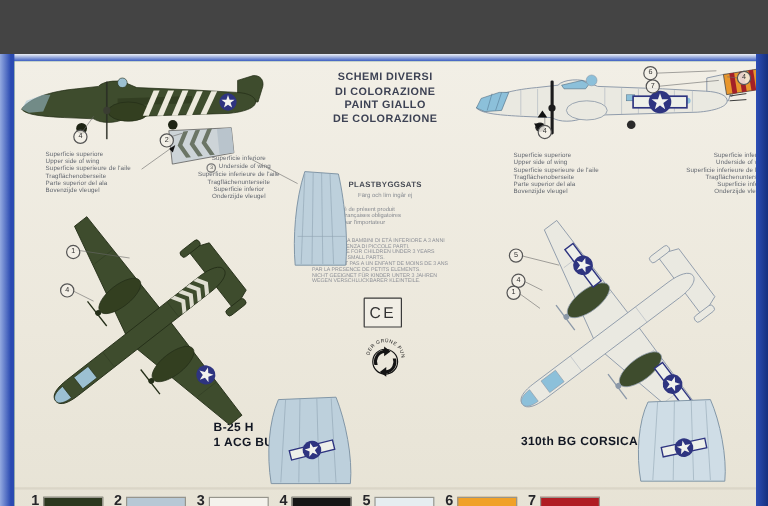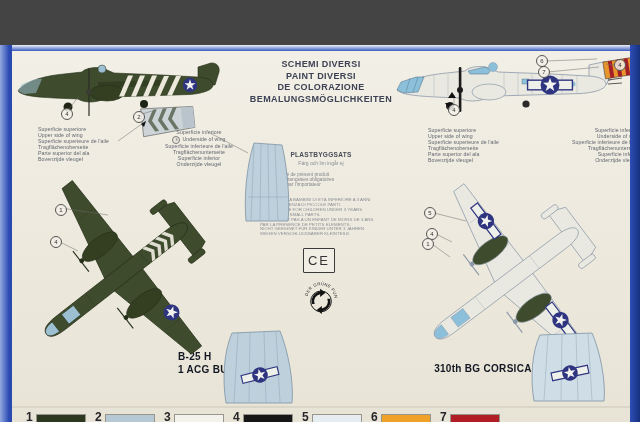--- a/index.html
+++ b/index.html
@@ -118,23 +118,23 @@
   <div class="edge-top"></div>
   <div class="edge-left"></div>
   <div class="edge-right"></div>
   <div class="edge-bottom"></div>
 
   <div class="card">
     <div class="fold"></div>
 
     <div class="header" id="header">
         <div>SCHEMI DIVERSI</div>
-        <div>PAINT DIVERSI</div>
+        <div>DI COLORAZIONE</div>
+        <div>PAINT GIALLO</div>
         <div>DE COLORAZIONE</div>
-        <div>BEMALUNGSMÖGLICHKEITEN</div>
       </div>
 
     <svg class="draw olive" style="left:0px;top:8px" width="222" height="64" viewBox="0 0 222 64">
       <path d="M186,8 L199,4 C205,3.5 208,8 207,13 L203,26 L186,25 Z" fill="var(--body)" stroke="var(--line)" stroke-width=".6"></path>
       <path d="M6,32 C12,23 30,17 52,15 L70,13 C74,8 90,7 95,11 L102,14 L150,16 L185,18 C196,18.5 201,22 201,26 C201,31 191,34.5 178,35.5 L100,38 L92,40 C84,44 72,44 66,40 L42,39 C24,38 10,37 6,32 Z" fill="var(--body)" stroke="var(--line)" stroke-width=".6"></path>
       <polygon points="86,23 148,21 148,27 86,29" fill="#323e22"></polygon>
       <polygon points="6,32 10,25 24,20 30,20 24,34 12,35" fill="var(--glass)" opacity=".55"></polygon>
       <circle cx="90" cy="10" r="4" fill="var(--glass)" stroke="var(--line)" stroke-width=".5"></circle>
       <ellipse cx="95" cy="34" rx="17" ry="8" fill="var(--nac)" stroke="var(--line)" stroke-width=".6"></ellipse>
       <line x1="77" y1="9" x2="77" y2="57" stroke="#2a2d24" stroke-width="1.4" opacity=".85"></line>

